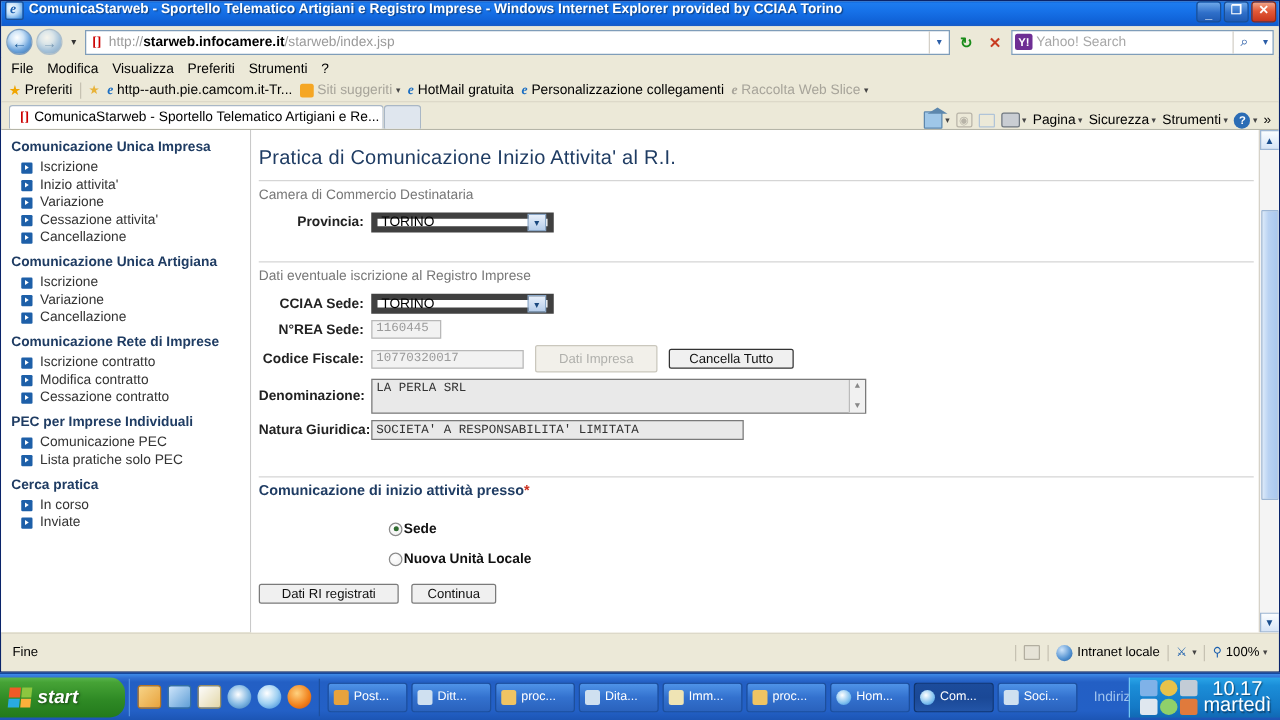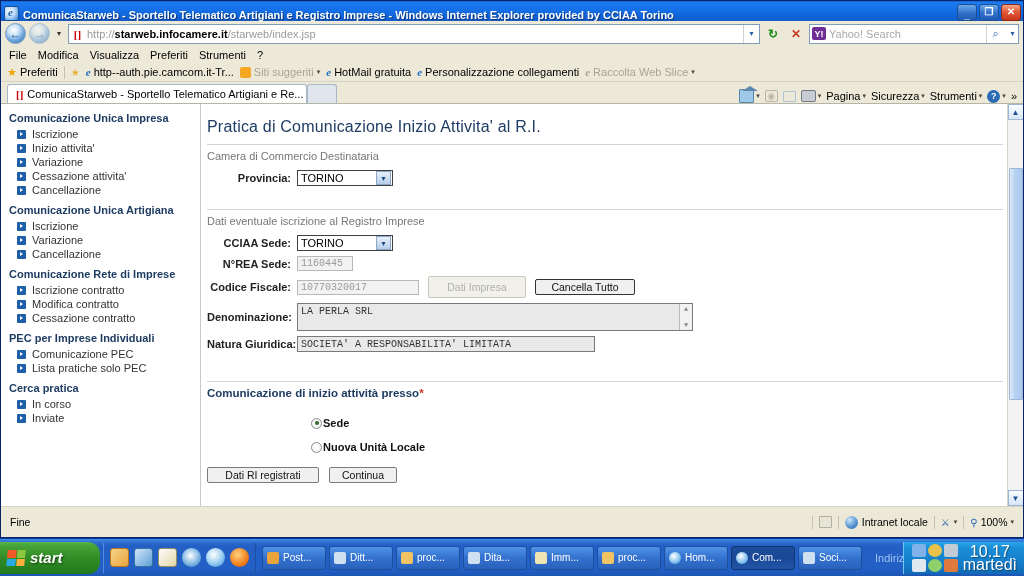--- a/index.html
+++ b/index.html
@@ -13,21 +13,21 @@
   .win {
     position:absolute; left:0; top:0; width:1024px; height:538px;
     background:#ece9d8;
     border:1px solid #0a246a;
     display:flex; flex-direction:column;
   }
   
   .titlebar {
     height:20px; flex:0 0 20px;
     background:linear-gradient(to bottom,#0a60d2 0%,#1d7bef 8%,#1671e8 40%,#0f5fd4 88%,#1b5cc4 100%);
-    display:flex; align-items:flex-end; padding:0 2px 0 3px;
+    display:flex; align-items:flex-start; padding:0 2px 0 3px;
     color:#fff;
   }
   .title-ico {
     width:15px;height:15px;border-radius:2px;
     background:radial-gradient(circle at 35% 35%,#ffffff,#bcdcf8 45%,#2a7fd4 100%);
     position:relative; margin-right:4px; flex:0 0 15px;
     border:1px solid #1b4f93;
   }
   .title-ico:after{
     content:"e"; position:absolute; left:3px; top:-1px; font-size:11px;
@@ -163,21 +163,21 @@
   .sec-label{ font-size:11px; color:#777; margin:0 0 8px 0; }
   .sec-label.blue{ color:#1f3c63; font-weight:bold; font-size:11.5px; }
   .req{ color:#cc3322; }
 
   .frow{ display:flex; align-items:center; margin-bottom:5px; }
   .flabel{
     width:90px; flex:0 0 90px; text-align:right; padding-right:6px;
     font-size:11px; font-weight:bold; color:#222; white-space:nowrap;
   }
   .sel{
-    width:96px; height:16px; border:1px solid #404040; background:#fff;
+    width:146px; height:16px; border:5px solid #404040; background:#fff;
     display:flex; align-items:center; font-size:11px; color:#000; padding-left:3px;
     font-family:"Liberation Sans",sans-serif;
   }
   .sel .selval{ flex:1 1 auto; white-space:nowrap; overflow:hidden; }
   .sel .seldrop{
     width:15px;height:14px;flex:0 0 15px; margin-right:1px;
     background:linear-gradient(to bottom,#e8f0fb,#b6cdea);
     border:1px solid #8aa7c7; display:flex;align-items:center;justify-content:center;
     color:#19477e; font-size:8px;
   }

